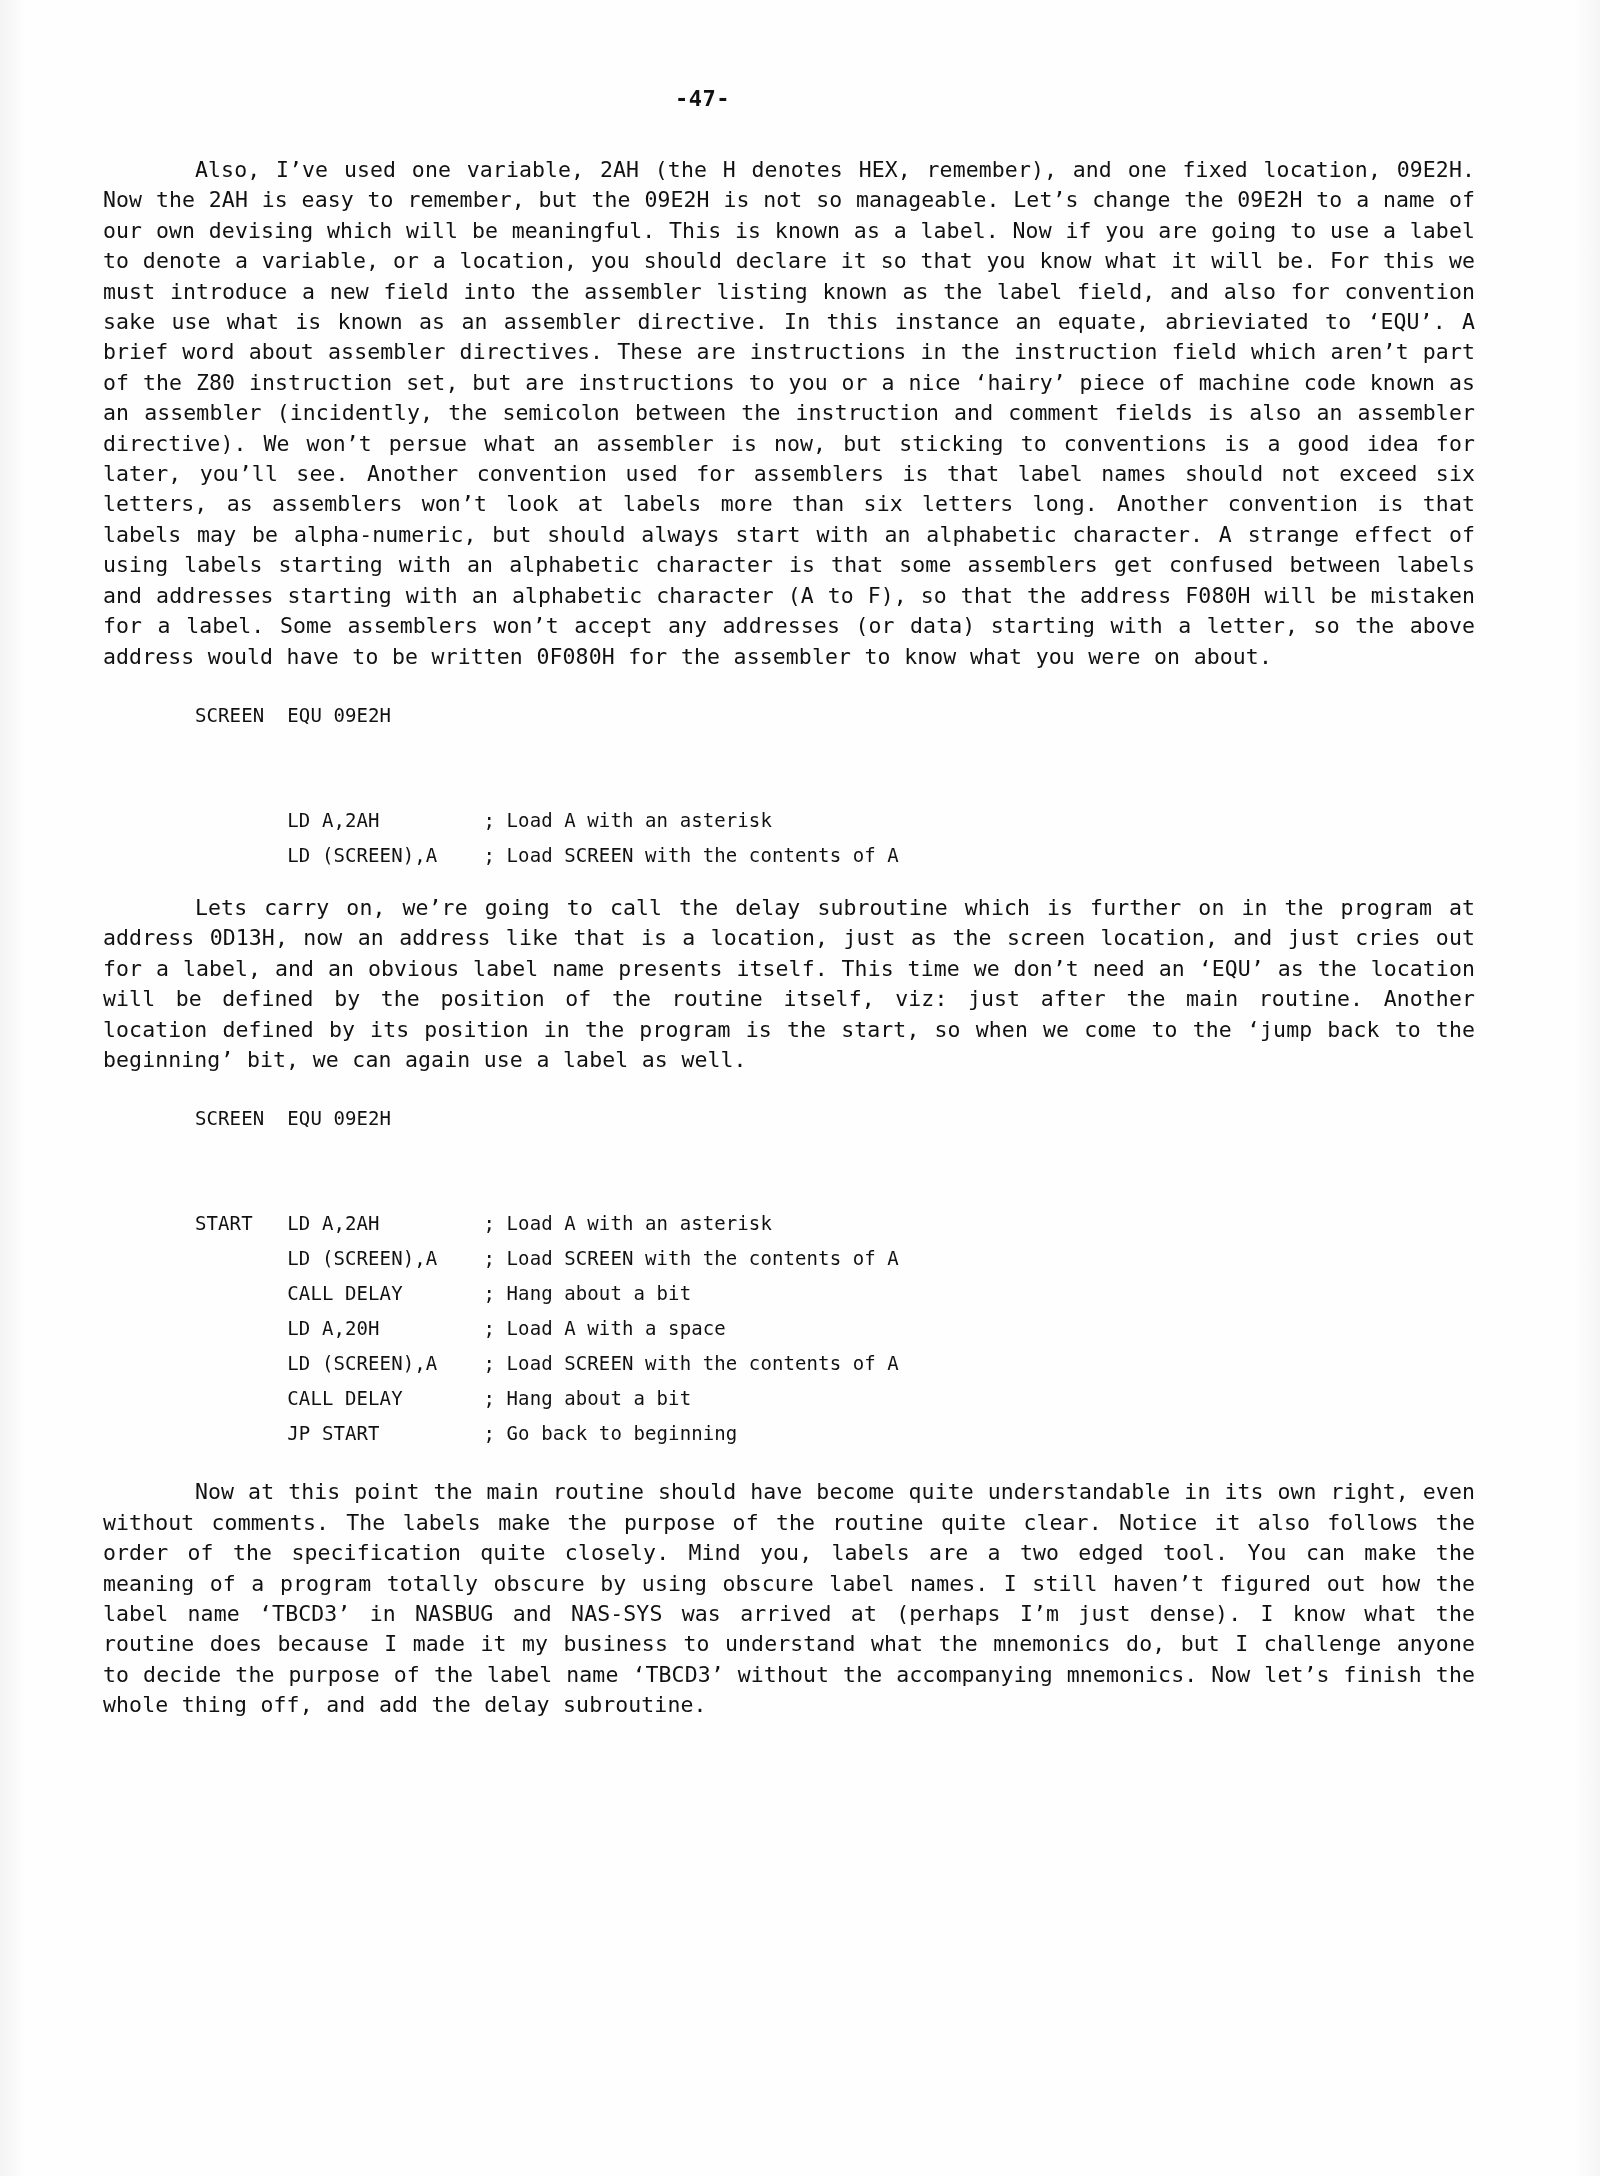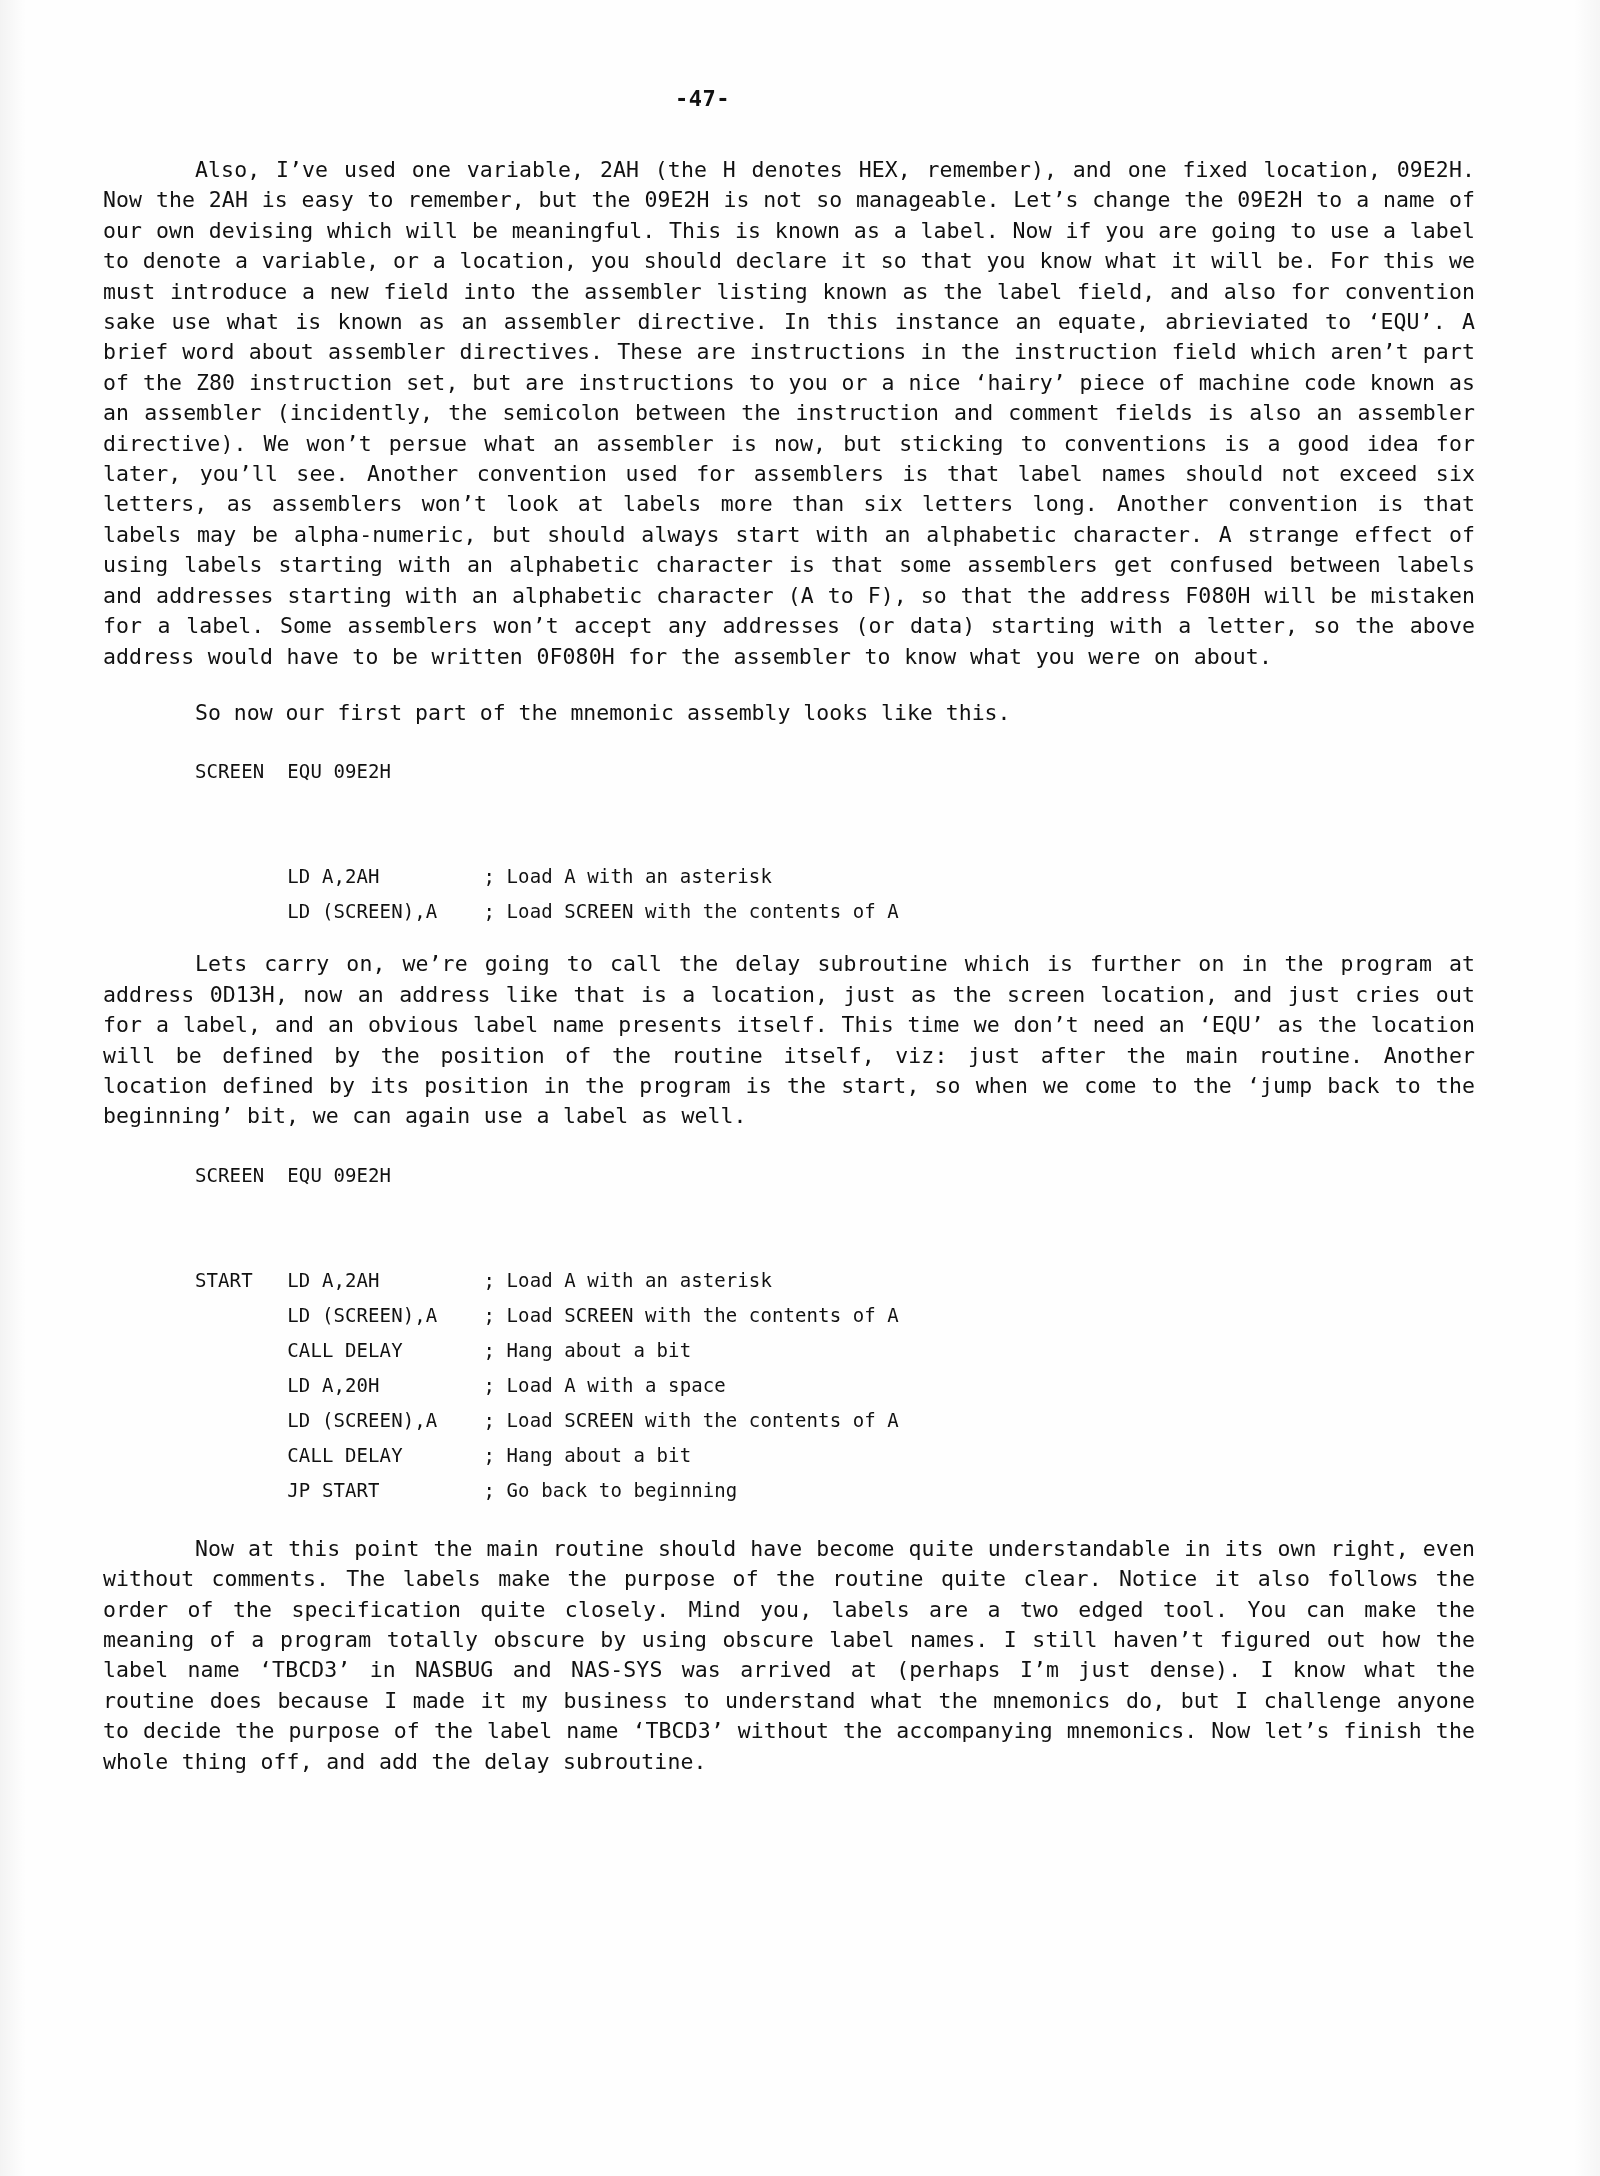--- a/index.html
+++ b/index.html
@@ -97,21 +97,20 @@
 
   <div class="scan-edge-left"></div>
   <div class="scan-edge-right"></div>
 
   <div class="folio">-47-</div>
 
   <div class="content">
 
     <p class="para">Also, I’ve used one variable, 2AH (the H denotes HEX, remember), and one fixed location,  09E2H. Now the 2AH is easy to remember, but the 09E2H is not so manageable. Let’s change the 09E2H to a name of our own devising which will be meaningful. This is known  as  a  label.  Now  if  you are going to use a label to denote a variable, or a location, you should declare it so that you know what it will be.  For  this  we  must introduce  a  new  field into the assembler listing known as the label field, and also for convention sake use what is known as an assembler directive. In this  instance  an equate,  abrieviated  to  ‘EQU’.  A  brief  word about assembler directives. These are instructions in the instruction field which aren’t part of the  Z80  instruction  set, but  are  instructions  to  you  or  a  nice ‘hairy’ piece of machine code known as an assembler (incidently, the semicolon between the instruction  and  comment  fields  is also  an  assembler directive). We won’t persue what an assembler is now, but sticking to conventions is a good idea for later,  you’ll  see.  Another  convention  used  for assemblers is that label names should not exceed six letters, as assemblers won’t look at labels more than six letters  long.  Another  convention  is  that  labels  may  be alpha-numeric,  but should always start with an alphabetic character. A strange effect of using labels starting with an alphabetic character  is  that  some  assemblers  get confused  between labels and addresses starting with an alphabetic character (A to F), so that the address F080H will be mistaken for a label. Some assemblers  won’t  accept any  addresses (or data) starting with a letter, so the above address would have to be written 0F080H for the assembler to know what you were on about.</p>
 
-    <p class="lead">So now our first part of the mnemonic assembly looks like this.</p>
 
     <div class="listing tight">SCREEN  EQU 09E2H
 
 
         LD A,2AH         ; Load A with an asterisk
         LD (SCREEN),A    ; Load SCREEN with the contents of A</div>
 
     <p class="para">Lets carry on, we’re going to call the delay subroutine which is further on in the program at address 0D13H, now an address like that is  a  location,  just  as  the screen  location,  and  just cries out for a label, and an obvious label name presents itself. This time we don’t need an ‘EQU’ as  the  location  will  be  defined  by  the position  of  the  routine  itself, viz: just after the main routine. Another location defined by its position in the program is the start, so when we come to the ‘jump back to the beginning’ bit, we can again use a label as well.</p>
 
     <div class="listing gap-top">SCREEN  EQU 09E2H

